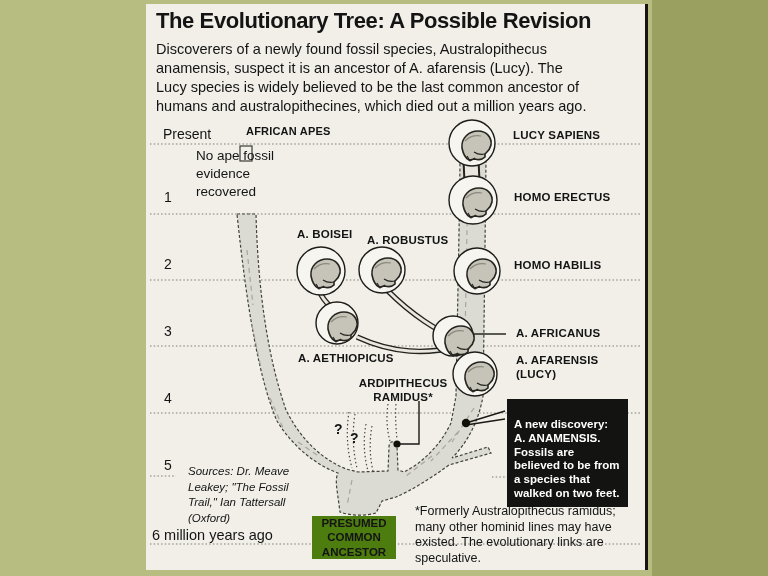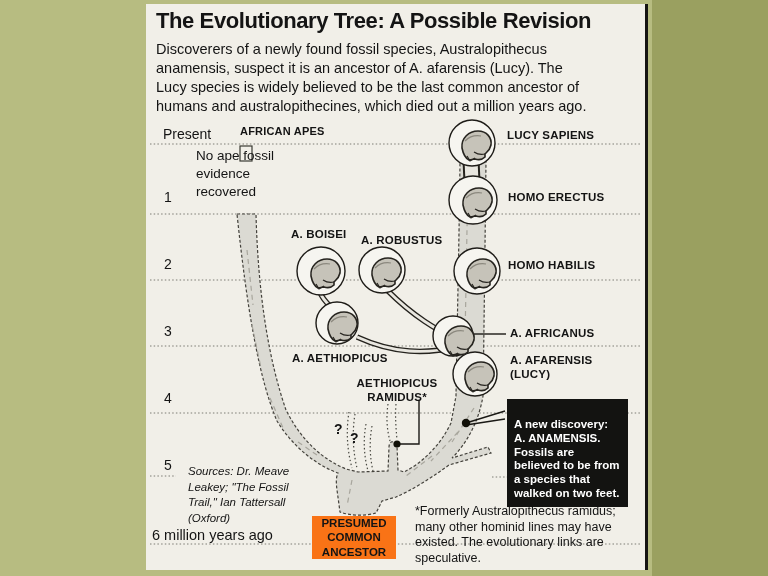--- a/index.html
+++ b/index.html
@@ -13,41 +13,41 @@
   .title{left:156px;top:8px;font-size:22px;font-weight:bold;letter-spacing:-0.4px;white-space:nowrap;}
   .intro{left:156px;top:40px;width:492px;font-size:14.5px;line-height:1.3;white-space:pre-line;}
   .tick{font-size:14px;margin-left:13px;}
   .tick-present{left:150px;top:126px;}
   .tick-1{left:151px;top:189px;}
   .tick-2{left:151px;top:256px;}
   .tick-3{left:151px;top:323px;}
   .tick-4{left:151px;top:390px;}
   .tick-5{left:151px;top:457px;}
   .bottom-years{left:152px;top:527px;font-size:14.5px;}
-  .species{font-weight:bold;font-size:11.5px;letter-spacing:.2px;line-height:1.25;}
+  .species{font-weight:bold;font-size:11.5px;letter-spacing:.2px;line-height:1.25;margin-left:6px;}
   .sp-african-apes{left:240px;top:125px;font-size:11px;white-space:nowrap;}
   .sp-sapiens{left:507px;top:128px;white-space:nowrap;}
   .sp-erectus{left:508px;top:190px;white-space:nowrap;}
   .sp-habilis{left:508px;top:258px;white-space:nowrap;}
   .sp-boisei{left:291px;top:227px;white-space:nowrap;}
   .sp-robustus{left:361px;top:233px;white-space:nowrap;}
   .sp-africanus{left:510px;top:326px;white-space:nowrap;}
   .sp-afarensis{left:510px;top:353px;width:88px;}
   .sp-aethiopicus{left:292px;top:351px;white-space:nowrap;}
   .sp-ramidus{left:347px;top:376px;width:100px;text-align:center;}
   .no-evidence{left:196px;top:147px;width:104px;text-align:left;
                font-size:13.5px;line-height:1.35;white-space:pre-line;}
   .qmark{font-weight:bold;font-size:14px;}
   .q1{left:334px;top:421px;}
   .q2{left:350px;top:430px;}
   .callout{left:507px;top:399px;width:108px;background:#131311;color:#ffffff;
            padding:19px 6px 6px 7px;font-weight:bold;font-size:11.5px;line-height:13.8px;
            white-space:pre-line;}
   .presumed{left:312px;top:516px;width:84px;text-align:center;font-weight:bold;
-            font-size:11.5px;line-height:1.25;background:#f97316;}
+            font-size:11.5px;line-height:1.25;background:#4d7c0f;}
   .sources{left:188px;top:464px;width:130px;font-style:italic;font-size:11.5px;
            line-height:15.5px;white-space:pre-line;}
   .footnote{left:415px;top:504px;width:236px;font-size:12.5px;line-height:15.5px;
             white-space:pre-line;}
 </style>
 </head>
 <body>
 
 <div class="stage">
 
@@ -179,21 +179,21 @@
 recovered</div>
 
   <div class="lbl species sp-sapiens">LUCY SAPIENS</div>
   <div class="lbl species sp-erectus">HOMO ERECTUS</div>
   <div class="lbl species sp-habilis">HOMO HABILIS</div>
   <div class="lbl species sp-boisei">A. BOISEI</div>
   <div class="lbl species sp-robustus">A. ROBUSTUS</div>
   <div class="lbl species sp-africanus">A. AFRICANUS</div>
   <div class="lbl species sp-afarensis">A. AFARENSIS (LUCY)</div>
   <div class="lbl species sp-aethiopicus">A. AETHIOPICUS</div>
-  <div class="lbl species sp-ramidus">AETHIOPICUS RAMIDUS*</div>
+  <div class="lbl species sp-ramidus">ARDIPITHECUS RAMIDUS*</div>
 
   <div class="lbl qmark q1">?</div>
   <div class="lbl qmark q2">?</div>
 
   <div class="lbl callout">A new discovery:
 A. ANAMENSIS.
 Fossils are
 believed to be from
 a species that
 walked on two feet.</div>

